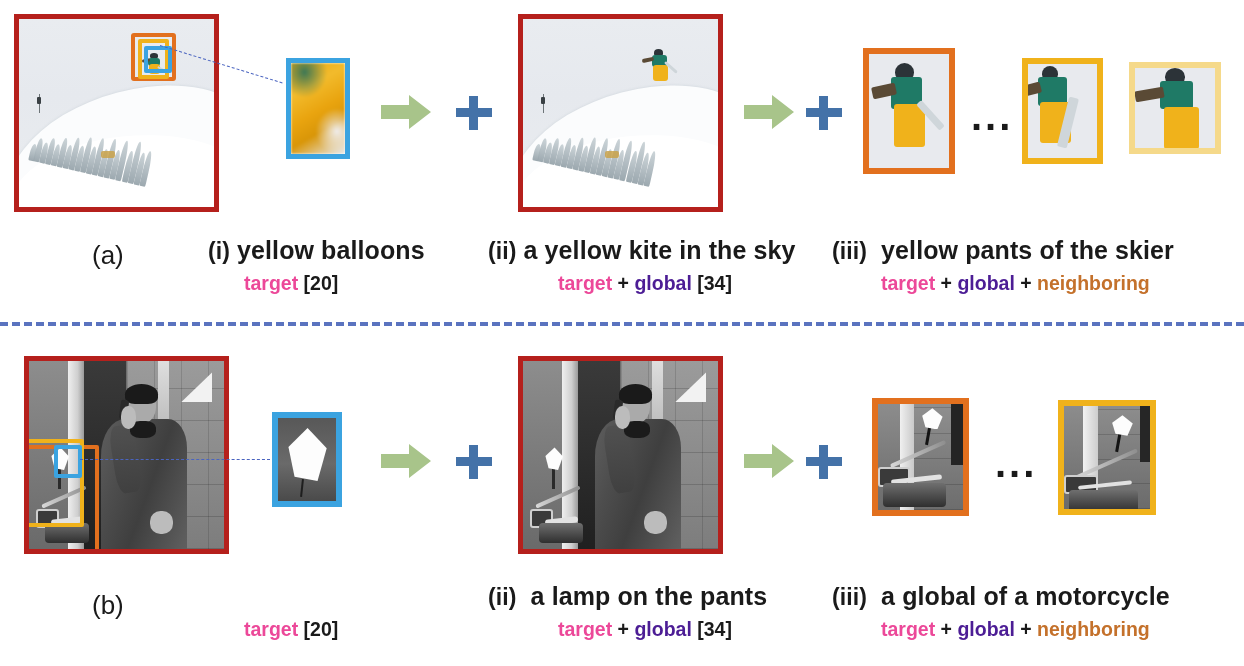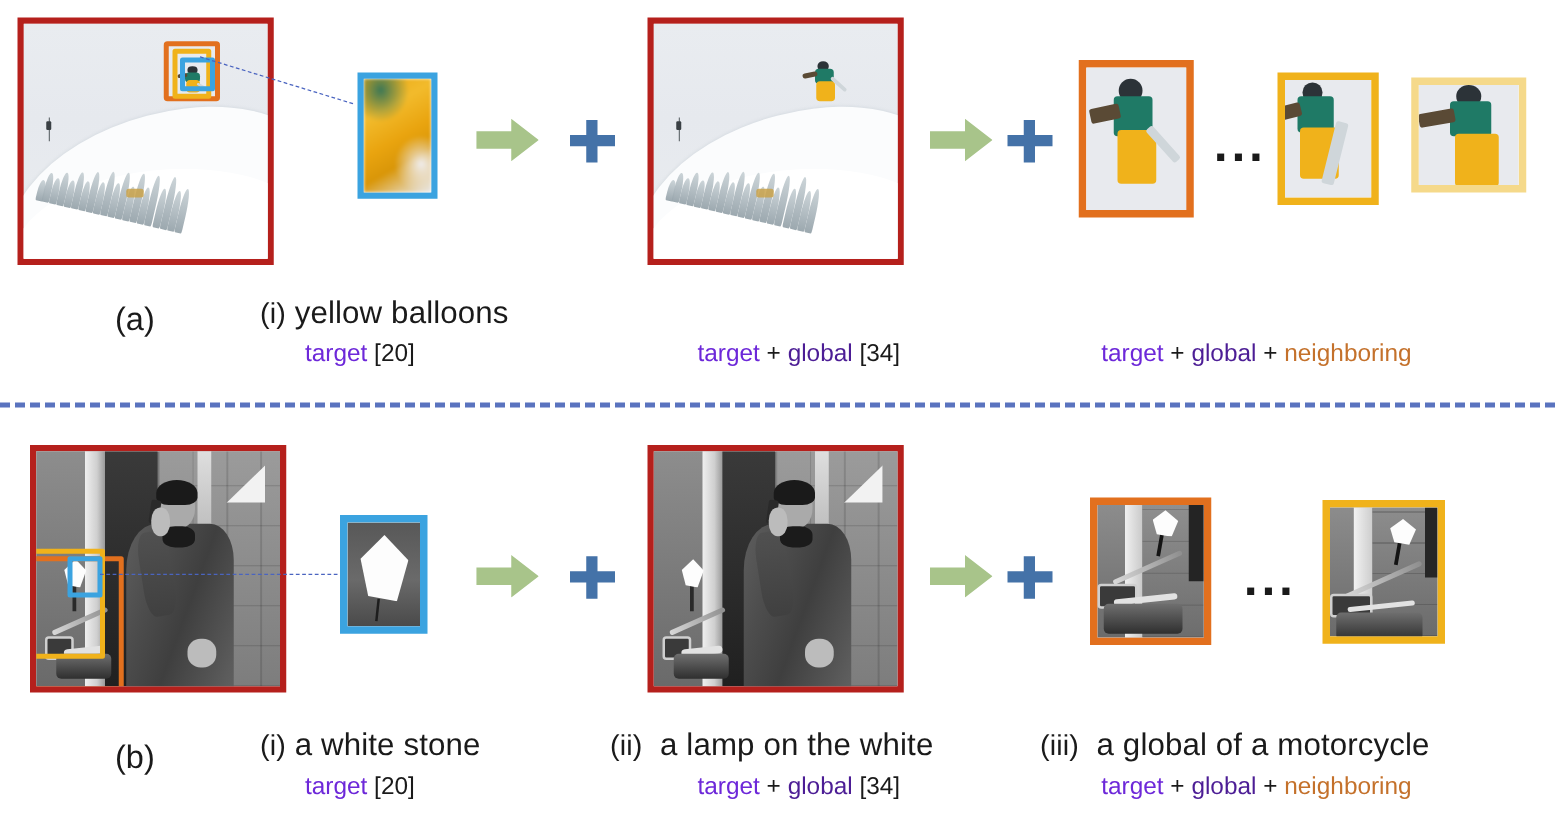--- a/index.html
+++ b/index.html
@@ -109,25 +109,25 @@
   
   .connector{position:absolute;height:0;border-top:1px dashed #4a64c0;transform-origin:left center;}
 
   
   .arrow{position:absolute;}
   
   .plus{position:absolute;}
   .plus::before,.plus::after{content:"";position:absolute;background:#4472a8;}
 
   
-  .cap{position:absolute;white-space:nowrap;color:#1a1a1a;}
+  .cap{position:absolute;white-space:nowrap;color:#1a1a1a;font-weight:bold;}
   .cap-main{font-size:25px;letter-spacing:.1px;}
   .cap-main .rn{font-size:23px;}
   .cap-sub{font-size:19.5px;}
-  .tgt{color:#6d28d9;}
+  .tgt{color:#ec4899;}
   .glb{color:#4c1d95;}
   .ngh{color:#c4712b;}
   .ref{color:#1a1a1a;}
   .panel-label{position:absolute;font-size:26px;color:#1a1a1a;}
 
   .ellipsis{position:absolute;font-size:40px;line-height:1;color:#1a1a1a;letter-spacing:3px;font-weight:700;}
 
   .divider{position:absolute;height:0;width:100%;
      border-top:4px dashed #5a73bf;}
 </style>
@@ -300,27 +300,35 @@
 
   <div class="cap cap-main" style="left:208px;top:236px;">
     <span class="rn">(i)</span>
     <span>yellow balloons</span>
   </div>
   <div class="cap cap-sub" style="left:244px;top:272px;">
     <span class="tgt">target</span>
     <span class="ref">[20]</span>
   </div>
 
+  <div class="cap cap-main" style="left:488px;top:236px;">
+    <span class="rn">(ii)</span>
+    <span>a yellow kite in the sky</span>
+  </div>
   <div class="cap cap-sub" style="left:558px;top:272px;">
     <span class="tgt">target</span>
     <span>+</span>
     <span class="glb">global</span>
     <span class="ref">[34]</span>
   </div>
 
+  <div class="cap cap-main" style="left:832px;top:236px;">
+    <span class="rn">(iii)</span>
+    &nbsp;<span>yellow pants of the skier</span>
+  </div>
   <div class="cap cap-sub" style="left:881px;top:272px;">
     <span class="tgt">target</span>
     <span>+</span>
     <span class="glb">global</span>
     <span>+</span>
     <span class="ngh">neighboring</span>
   </div>
 
   <div class="divider" style="left:0;top:322px;"></div>
 
@@ -459,32 +467,28 @@
           <div class="gauge" style="left:8%;top:38%;width:34%;height:24%;"></div>
           <div class="chrome" style="left:24%;top:52%;width:62%;height:7%;"></div>
           <div class="blk" style="left:14%;top:62%;width:78%;height:36%;"></div>
         </div>
       </div>
     </div>
   </div>
 
   <div class="panel-label" style="left:92px;top:590px;">(b)</div>
 
-  <div class="cap cap-main" style="left:208px;top:582px;">
-    <span class="rn">(i)</span>
-    <span>a white stone</span>
-  </div>
   <div class="cap cap-sub" style="left:244px;top:618px;">
     <span class="tgt">target</span>
     <span class="ref">[20]</span>
   </div>
 
   <div class="cap cap-main" style="left:488px;top:582px;">
     <span class="rn">(ii)</span>
-    &nbsp;<span>a lamp on the white</span>
+    &nbsp;<span>a lamp on the pants</span>
   </div>
   <div class="cap cap-sub" style="left:558px;top:618px;">
     <span class="tgt">target</span>
     <span>+</span>
     <span class="glb">global</span>
     <span class="ref">[34]</span>
   </div>
 
   <div class="cap cap-main" style="left:832px;top:582px;">
     <span class="rn">(iii)</span>

